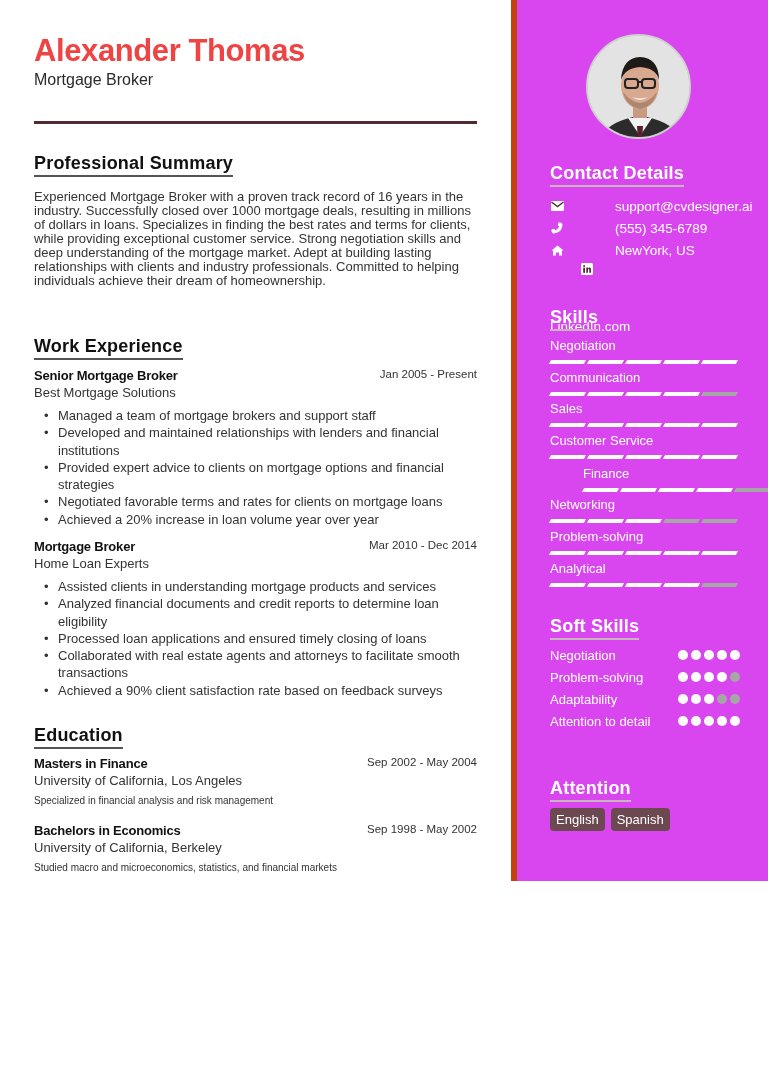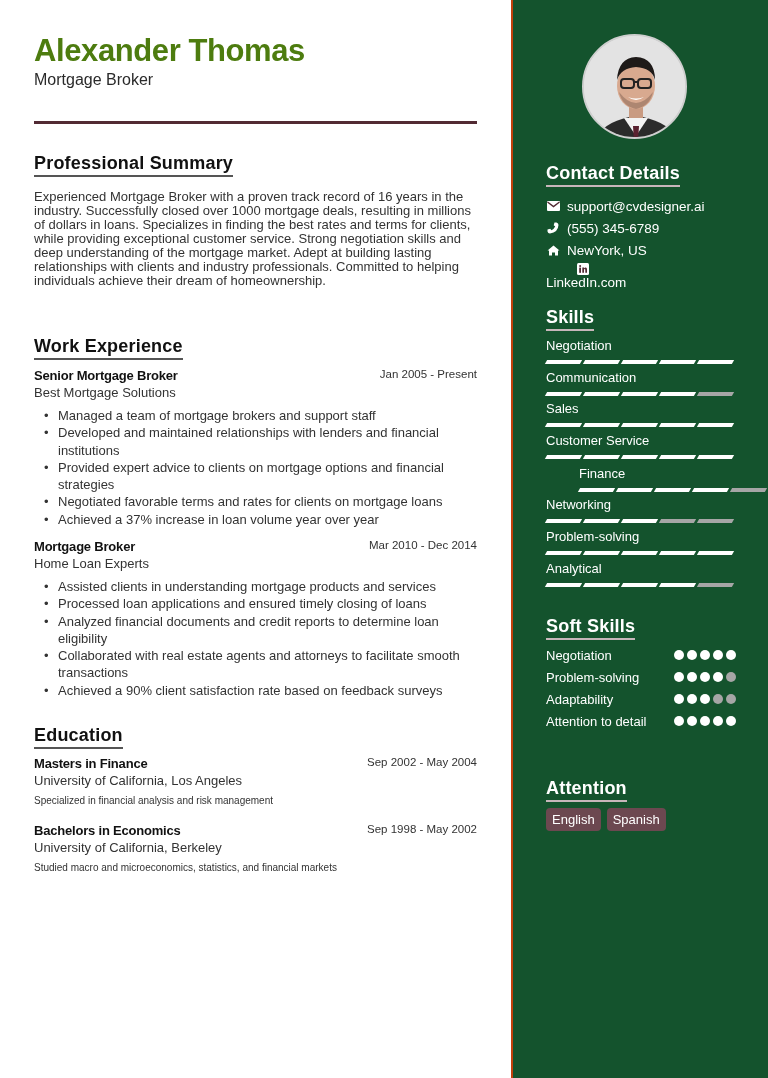--- a/index.html
+++ b/index.html
@@ -3,44 +3,44 @@
 <meta charset="utf-8">
 <style>
   * { box-sizing: border-box; margin: 0; padding: 0; }
   html, body { width: 768px; height: 1078px; background: #ffffff; overflow: hidden; }
   body { font-family: "Liberation Sans", "DejaVu Sans", sans-serif; color: #222; position: relative; }
 
   .page { position: relative; width: 768px; height: 1078px; }
 
   
   .main { position: absolute; left: 34px; top: 0; width: 443px; }
-  .name { position: absolute; top: 33px; left: 0; font-size: 31px; font-weight: bold; color: #4d7c0f; letter-spacing: -0.4px; white-space: nowrap; }
+  .name { position: absolute; top: 33px; left: 0; font-size: 31px; font-weight: bold; color: #ef4444; letter-spacing: -0.4px; white-space: nowrap; }
   .role { position: absolute; top: 71px; left: 0; font-size: 16px; color: #2a2a2a; white-space: nowrap; }
   .header-rule { position: absolute; top: 121px; left: 0; width: 443px; height: 3px; background: #522a33; }
 
   .section-title { position: absolute; left: 0; font-size: 18px; font-weight: bold; color: #111; letter-spacing: 0.2px; padding-bottom: 1px; border-bottom: 2px solid #555; white-space: nowrap; line-height: 21px; }
 
   .summary { position: absolute; top: 190px; left: 0; width: 443px; font-size: 13px; line-height: 14px; color: #333; }
 
   .entry-head { position: absolute; left: 0; width: 443px; height: 16px; }
   .entry-title { position: absolute; left: 0; top: 0; font-size: 13px; font-weight: bold; color: #111; white-space: nowrap; letter-spacing: -0.2px; }
   .entry-date { position: absolute; right: 0; top: 0; font-size: 11.5px; color: #333; white-space: nowrap; }
   .entry-sub { position: absolute; left: 0; font-size: 13px; color: #333; white-space: nowrap; }
   .entry-desc { position: absolute; left: 0; font-size: 10px; color: #333; white-space: nowrap; }
 
   .bullets { position: absolute; left: 0; width: 443px; list-style: none; }
   .bullets li { position: relative; padding-left: 24px; font-size: 13px; line-height: 17.3px; color: #333; }
   .bullets li::before { content: "•"; position: absolute; left: 10px; top: 0; color: #333; }
 
   
-  .sidebar { position: absolute; left: 511px; top: 0; width: 257px; height: 1078px; background: #14532d; color: #fff; border-left: 2px solid #c2410c; }
+  .sidebar { position: absolute; left: 511px; top: 0; width: 257px; height: 881px; background: #d946ef; color: #fff; border-left: 6px solid #c2410c; }
   .photo { position: absolute; left: 69px; top: 34px; width: 105px; height: 105px; border-radius: 50%; background: #e4e4e4; border: 2px solid #cfcfcf; overflow: hidden; }
   .side-title { position: absolute; left: 33px; font-size: 18px; font-weight: bold; color: #fff; letter-spacing: 0.2px; border-bottom: 2px solid #c7b6ba; padding-bottom: 1px; white-space: nowrap; line-height: 21px; }
 
-  .contact-row { position: absolute; left: 33px; height: 18px; display: flex; align-items: center; font-size: 13.5px; color: #fff; white-space: nowrap; }
+  .contact-row { position: absolute; left: 33px; height: 18px; display: flex; align-items: center; font-size: 13.5px; color: #fff; white-space: nowrap; gap: 44px; }
   .contact-row .ic { width: 14px; height: 14px; margin-right: 7px; display: inline-flex; align-items: center; justify-content: center; }
 
   .skill { position: absolute; left: 33px; width: 190px; }
   .skill .label { font-size: 13px; color: #fff; white-space: nowrap; display: block; height: 16px; line-height: 16px; }
   .skill .bar { position: absolute; top: 22px; left: 0; display: flex; gap: 3px; }
   .skill .seg { width: 35px; height: 4px; background: #ffffff; transform: skewX(-30deg); }
   .skill .seg.off { background: #a6a6a6; }
 
   .soft { position: absolute; left: 33px; width: 190px; }
   .soft .label { font-size: 13px; color: #fff; line-height: 17.3px; width: 110px; display: block; }
@@ -69,32 +69,32 @@
     <div class="entry-head" style="top:368px;">
       <span class="entry-title">Senior Mortgage Broker</span>
       <span class="entry-date">Jan 2005 - Present</span>
     </div>
     <div class="entry-sub" style="top:385px;">Best Mortgage Solutions</div>
     <ul class="bullets" style="top:407px;">
       <li>Managed a team of mortgage brokers and support staff</li>
       <li>Developed and maintained relationships with lenders and financial institutions</li>
       <li>Provided expert advice to clients on mortgage options and financial strategies</li>
       <li>Negotiated favorable terms and rates for clients on mortgage loans</li>
-      <li>Achieved a 37% increase in loan volume year over year</li>
+      <li>Achieved a 20% increase in loan volume year over year</li>
     </ul>
 
     <div class="entry-head" style="top:539px;">
       <span class="entry-title">Mortgage Broker</span>
       <span class="entry-date">Mar 2010 - Dec 2014</span>
     </div>
     <div class="entry-sub" style="top:556px;">Home Loan Experts</div>
     <ul class="bullets" style="top:578px;">
       <li>Assisted clients in understanding mortgage products and services</li>
+      <li>Analyzed financial documents and credit reports to determine loan eligibility</li>
       <li>Processed loan applications and ensured timely closing of loans</li>
-      <li>Analyzed financial documents and credit reports to determine loan eligibility</li>
       <li>Collaborated with real estate agents and attorneys to facilitate smooth transactions</li>
       <li>Achieved a 90% client satisfaction rate based on feedback surveys</li>
     </ul>
 
     <div class="section-title" style="top:725px;">Education</div>
 
     <div class="entry-head" style="top:756px;">
       <span class="entry-title">Masters in Finance</span>
       <span class="entry-date">Sep 2002 - May 2004</span>
     </div>

